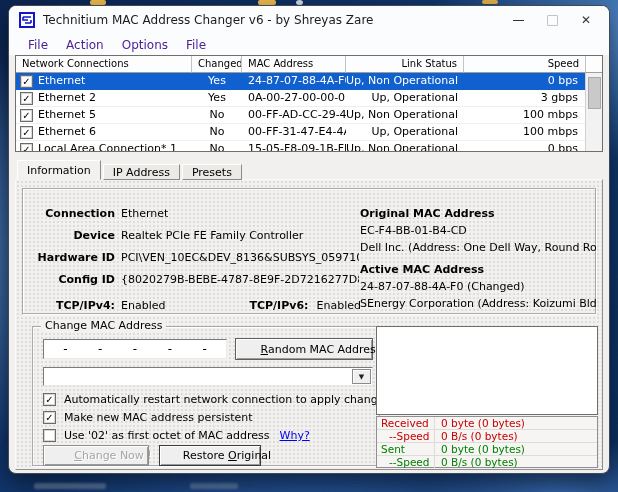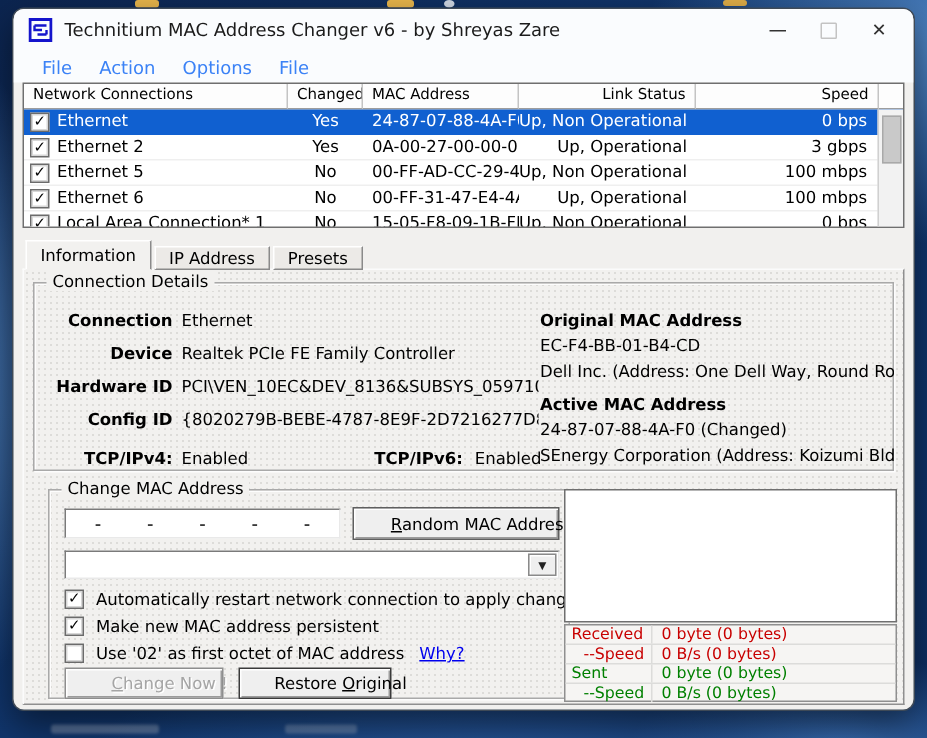--- a/index.html
+++ b/index.html
@@ -21,21 +21,21 @@
   }
   .titlebar{position:absolute;left:0;top:0;width:100%;height:28px;background:#fafcfe;display:flex;align-items:center;}
   .appicon{width:16px;height:16px;margin-left:10px;flex:0 0 auto;}
   .title{margin-left:8px;font-size:12px;color:#1b1b1b;white-space:nowrap;}
   .wcontrols{position:absolute;right:6px;top:0;height:28px;display:flex;align-items:center;}
   .wbtn{width:34px;height:26px;display:flex;align-items:center;justify-content:center;}
   .min-glyph{display:block;width:11px;border-top:1.6px solid #333;}
   .max-glyph{display:block;width:9px;height:9px;border:1.4px solid #c3c3c3;border-radius:1px;}
   .close-glyph{font-size:12px;color:#333;}
   .menubar{position:absolute;left:0;top:28px;width:100%;height:21px;background:#fafcfe;display:flex;align-items:center;padding-left:10px;box-sizing:border-box;}
-  .menuitem{padding:2px 9px;font-size:12px;color:#3b82f6;}
+  .menuitem{padding:2px 9px;font-size:12px;color:#4c1d95;}
   
   .list{position:absolute;left:6px;top:49px;width:588px;height:97px;background:#fff;
     border:1px solid #6f6f6f;box-sizing:border-box;overflow:hidden;}
   .lheader{display:flex;height:17px;}
   .hcell{box-sizing:border-box;background:#fdfdfd;border-right:1px solid #c4c4c4;border-bottom:1px solid #9d9d9d;
     font-size:10px;line-height:16px;white-space:nowrap;overflow:hidden;padding:0 6px;}
   .hc0{width:176px;} .hc1{width:50px;text-align:center;} .hc2{width:104px;} .hc3{width:118px;text-align:right;} .hc4{width:122px;text-align:right;} .hc5{width:16px;border-right:none;}
   .lrow{display:flex;height:16px;position:relative;border-bottom:1px solid #efefef;}
   .cell{box-sizing:border-box;font-size:11px;line-height:15px;white-space:nowrap;overflow:hidden;}
   .c0{width:176px;padding-left:22px;} .c1{width:50px;text-align:center;} .c2{width:104px;padding-left:6px;} .c3{width:118px;text-align:right;padding-right:6px;} .c4{width:122px;text-align:right;padding-right:8px;}
@@ -179,21 +179,20 @@
 
   <div class="tabs">
     <div class="tab active">Information</div>
     <div class="tab">IP Address</div>
     <div class="tab">Presets</div>
   </div>
 
   <div class="panel">
 
     <div class="group" style="left:6px;top:8px;width:574px;height:126px;">
-      <span class="glabel">Connection Details</span>
 
       <div class="frow" style="top:18px;">
         <span class="flabel">Connection</span>
         <span class="fvalue">Ethernet</span>
       </div>
       <div class="frow" style="top:40px;">
         <span class="flabel">Device</span>
         <span class="fvalue">Realtek PCIe FE Family Controller</span>
       </div>
       <div class="frow" style="top:62px;">

